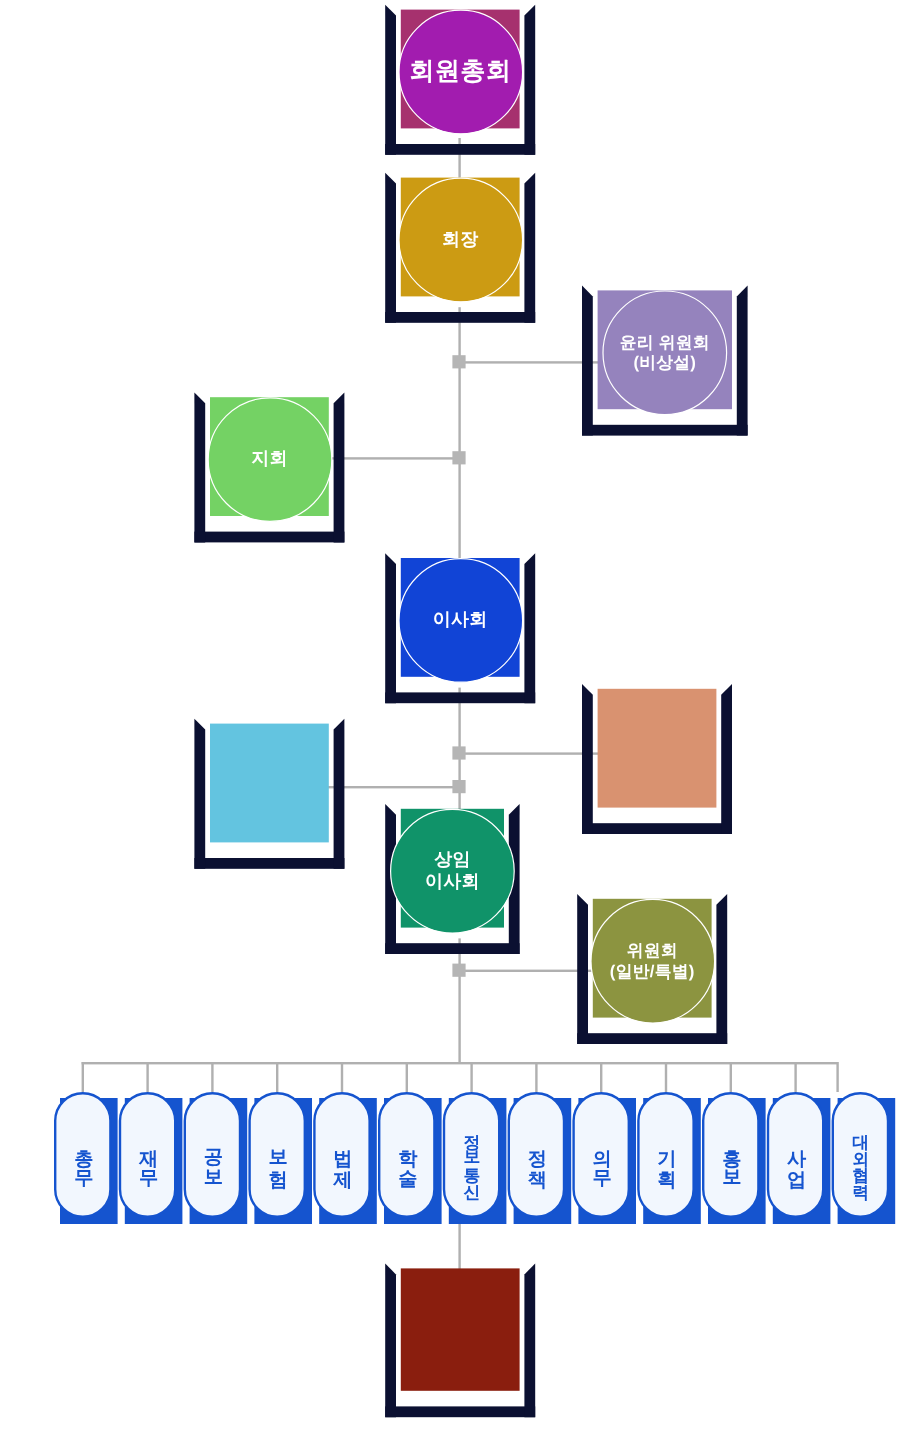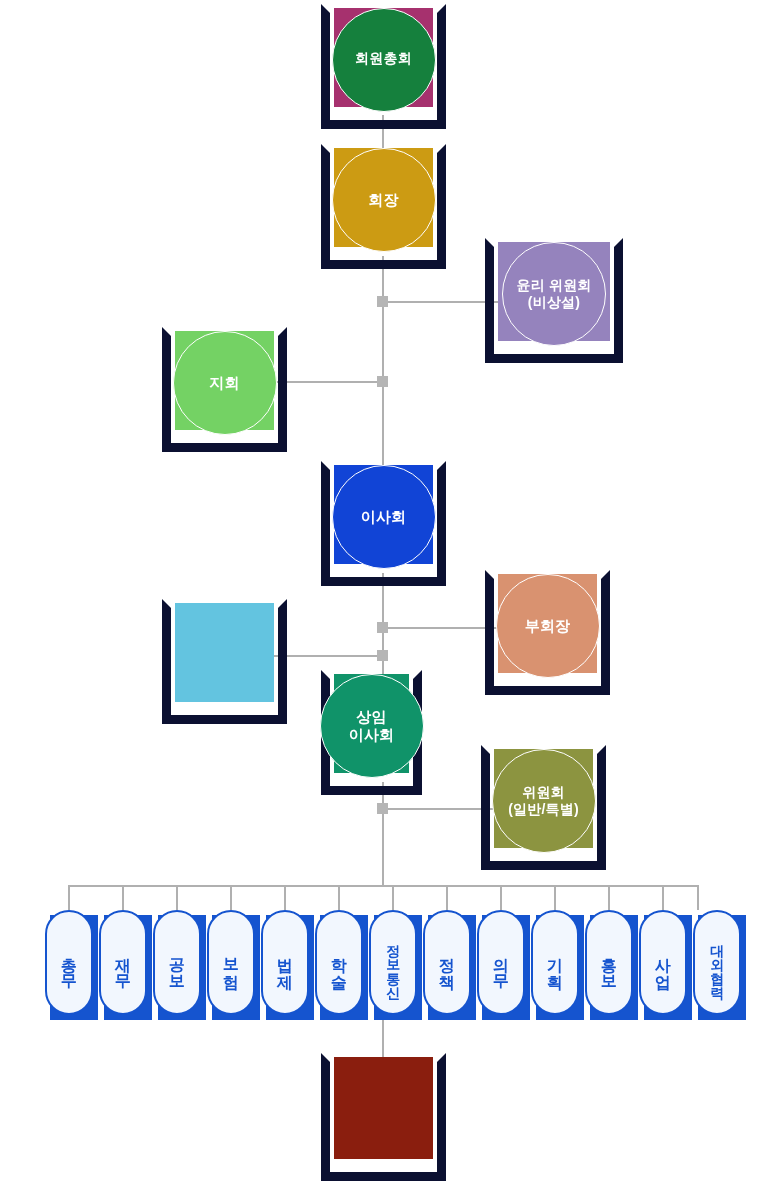--- a/index.html
+++ b/index.html
@@ -146,21 +146,21 @@
     <div class="conn-v" style="left:662px; top:885px; height:25px;"></div>
     <div class="conn-v" style="left:697px; top:885px; height:25px;"></div>
 
     <div class="conn-v" style="left:382px; top:1015px; height:50px;"></div>
   </div>
 
   <div id="nodes-layer">
       <div class="node" style="left: 321px; top: 4px; width: 125px; height: 125px;">
         <div class="frame"></div>
         <div class="tint" style="background: rgb(166, 49, 110);"></div>
-        <div class="circle" style="width: 104px; height: 104px; background: #15803d; font-size: 14px; font-family: Liberation Mono, monospace;">
+        <div class="circle" style="width: 104px; height: 104px; background: #a21caf; font-size: 21px;">
           <span>
             <span style="display:block">회원총회</span>
           </span>
         </div>
       </div>
       <div class="node" style="left: 321px; top: 144px; width: 125px; height: 125px; padding-left: 14px;">
         <div class="frame"></div>
         <div class="tint" style="background: rgb(204, 155, 19);"></div>
         <div class="circle" style="width: 104px; height: 104px; background: rgb(204, 155, 19); font-size: 15px;">
           <span>
@@ -192,31 +192,26 @@
         <div class="tint" style="background: rgb(17, 68, 214);"></div>
         <div class="circle" style="width: 104px; height: 104px; background: rgb(17, 68, 214); font-size: 15px;">
           <span>
             <span style="display:block">이사회</span>
           </span>
         </div>
       </div>
       <div class="node" style="left: 485px; top: 570px; width: 125px; height: 125px;">
         <div class="frame"></div>
         <div class="tint" style="background: rgb(217, 146, 112);"></div>
-        <div class="circle" style="width: 104px; height: 104px; background: rgb(217, 146, 112); font-size: 15px;">
-          <span>
-            <span style="display:block">부회장</span>
-          </span>
-        </div>
       </div>
       <div class="node" style="left: 162px; top: 599px; width: 125px; height: 125px;">
         <div class="frame"></div>
         <div class="tint" style="background: rgb(99, 196, 224);"></div>
       </div>
-      <div class="node" style="left: 321px; top: 670px; width: 101px; height: 125px; font-family: Liberation Serif, serif;">
+      <div class="node" style="left: 321px; top: 670px; width: 112px; height: 125px; font-family: Liberation Serif, serif;">
         <div class="frame"></div>
         <div class="tint" style="background: rgb(16, 147, 105);"></div>
         <div class="circle" style="width: 104px; height: 104px; background: rgb(16, 147, 105); font-size: 15px;">
           <span>
             <span style="display:block">상임</span>
             <span style="display:block">이사회</span>
           </span>
         </div>
       </div>
       <div class="node" style="left: 481px; top: 745px; width: 125px; height: 125px;">

